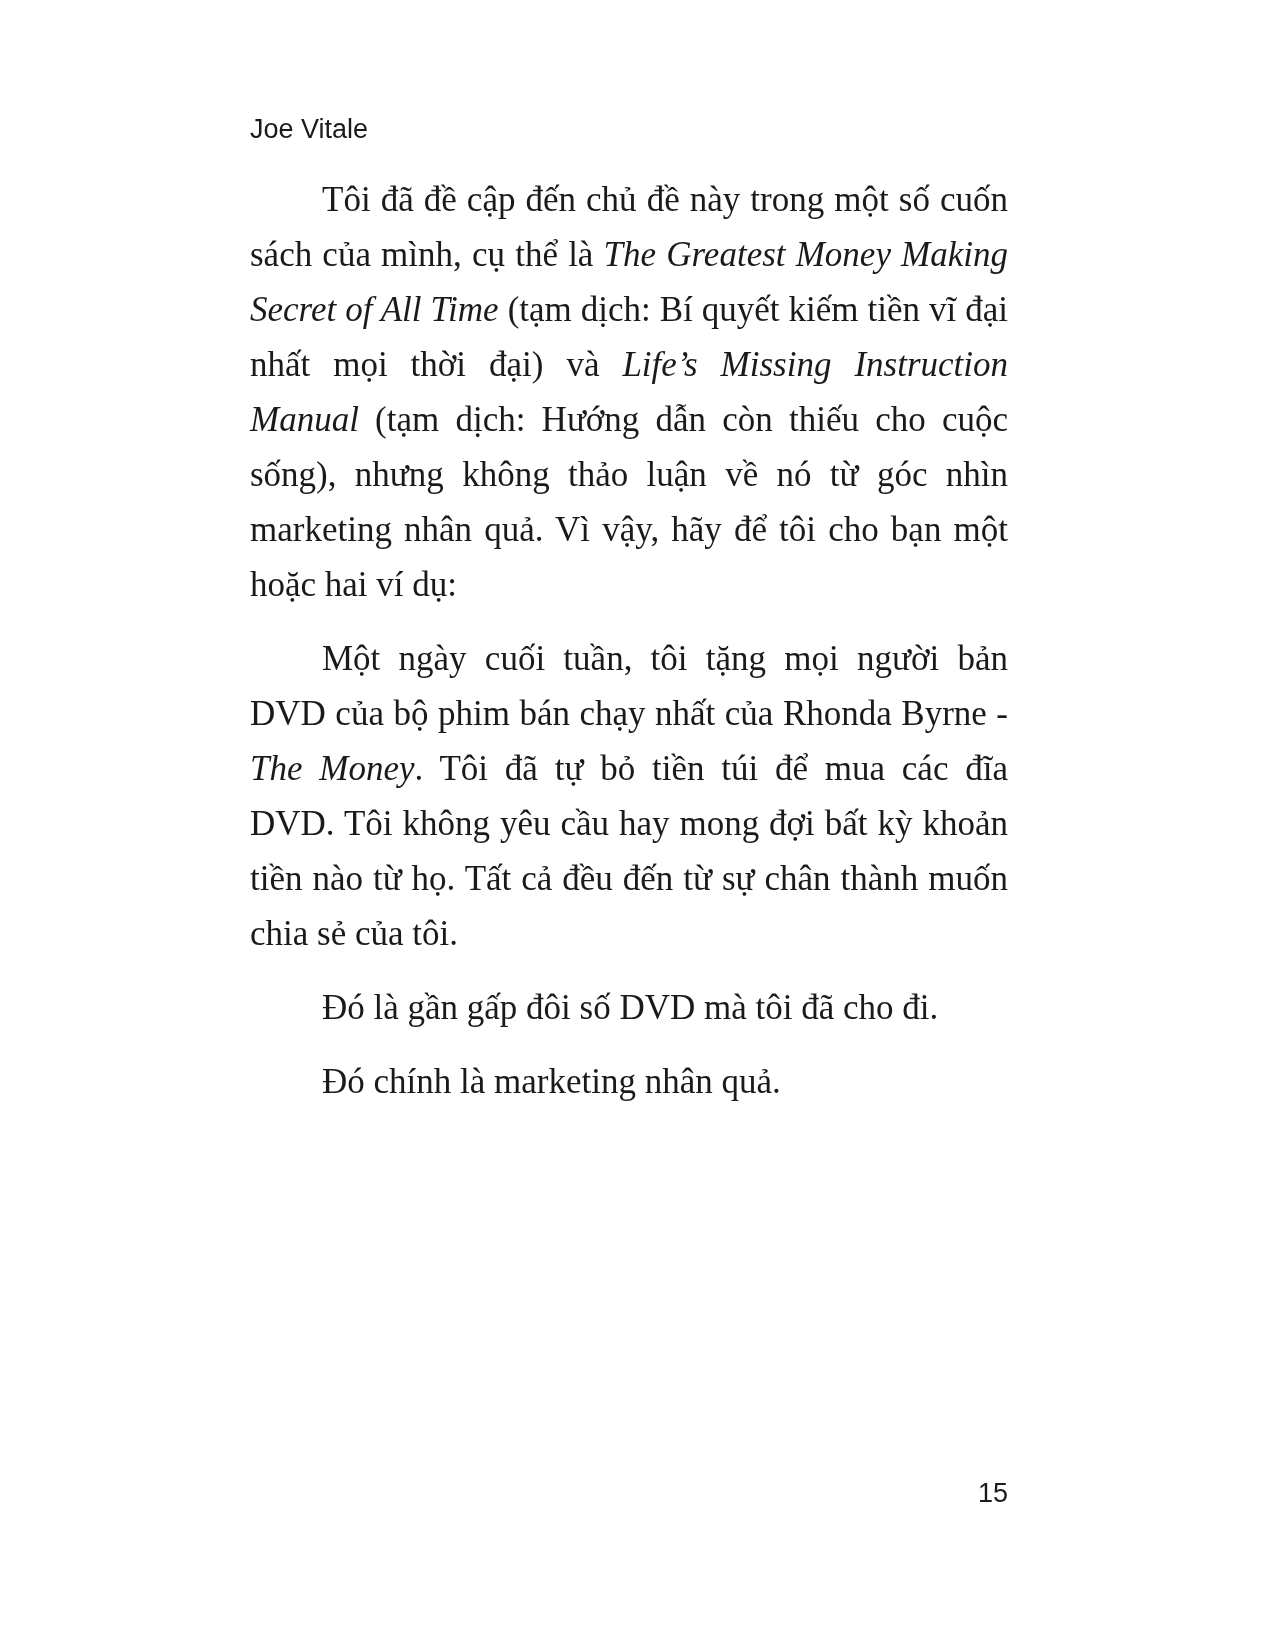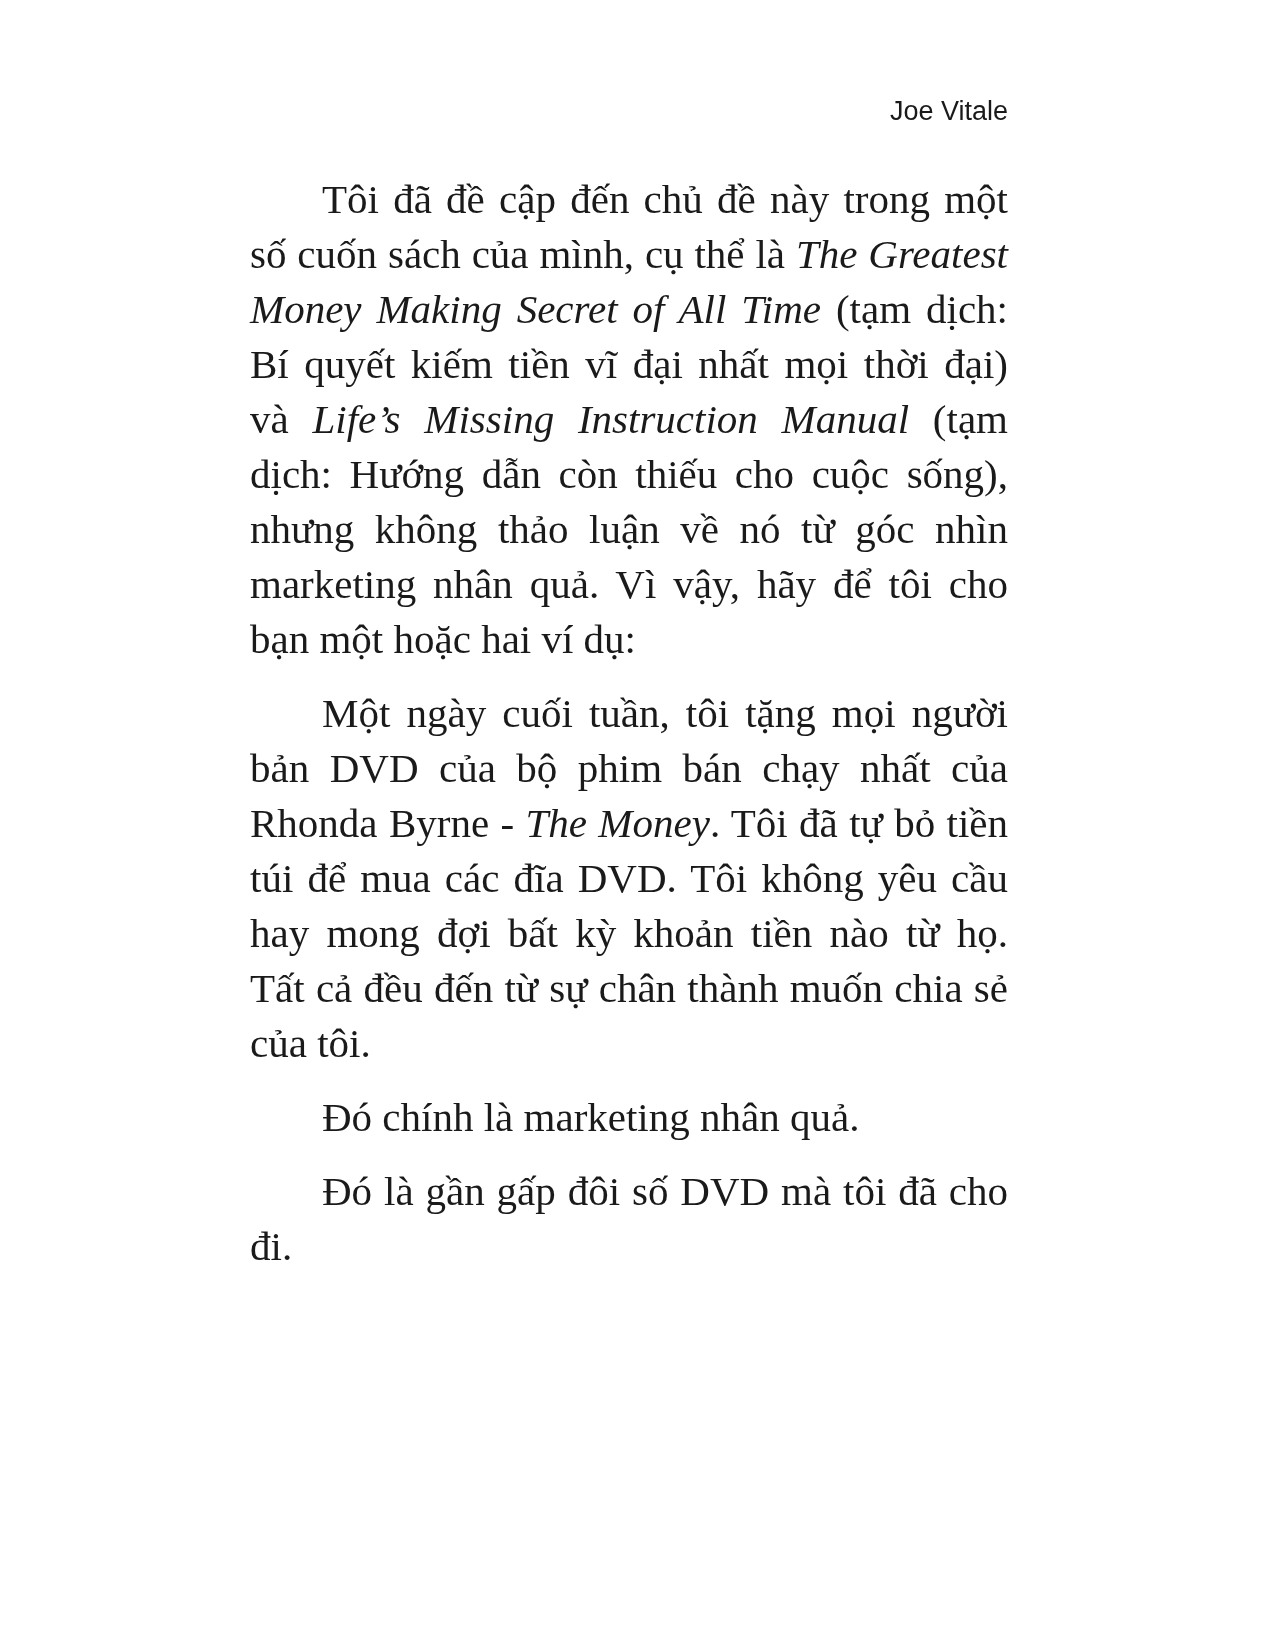--- a/index.html
+++ b/index.html
@@ -10,35 +10,34 @@
   .page {
     position: relative;
     width: 1275px;
     height: 1650px;
     background: #ffffff;
     overflow: hidden;
     color: #1a1a1a;
   }
   .running-header {
     position: absolute;
-    top: 96px;
+    top: 114px;
     left: 250px;
     width: 758px;
-    text-align: right;
     font-family: "Liberation Sans", sans-serif;
     font-size: 27px;
     color: #1a1a1a;
   }
   .body-text {
     position: absolute;
     top: 172px;
     left: 250px;
     width: 758px;
     font-family: "Liberation Serif", serif;
-    font-size: 41px;
+    font-size: 35px;
     line-height: 55px;
     color: #1a1a1a;
   }
   .body-text p.para {
     margin: 0 0 19px 0;
     text-align: justify;
     text-indent: 72px;
   }
   .body-text p.para em {
     font-style: italic;
@@ -56,17 +55,18 @@
 </style>
 </head>
 <body>
 
 <div class="page">
   <div class="running-header">Joe Vitale</div>
 
   <div class="body-text">
       <p class="para"><span>Tôi đã đề cập đến chủ đề này trong một số cuốn sách của mình, cụ thể là </span><em>The Greatest Money Making Secret of All Time</em><span> (tạm dịch: Bí quyết kiếm tiền vĩ đại nhất mọi thời đại) và </span><em>Life’s Missing Instruction Manual</em><span> (tạm dịch: Hướng dẫn còn thiếu cho cuộc sống), nhưng không thảo luận về nó từ góc nhìn marketing nhân quả. Vì vậy, hãy để tôi cho bạn một hoặc hai ví dụ:</span></p>
       <p class="para"><span>Một ngày cuối tuần, tôi tặng mọi người bản DVD của bộ phim bán chạy nhất của Rhonda Byrne - </span><em>The Money</em><span>. Tôi đã tự bỏ tiền túi để mua các đĩa DVD. Tôi không yêu cầu hay mong đợi bất kỳ khoản tiền nào từ họ. Tất cả đều đến từ sự chân thành muốn chia sẻ của tôi.</span></p>
+      <p class="para"><span>Đó là gần gấp đôi số DVD mà tôi đã cho đi.</span></p>
       <p class="para"><span>Đó chính là marketing nhân quả.</span></p>
-      <p class="para"><span>Đó là gần gấp đôi số DVD mà tôi đã cho đi.</span></p>
     </div>
 
+  <div class="page-number">15</div>
 </div>
 
 </body></html>

